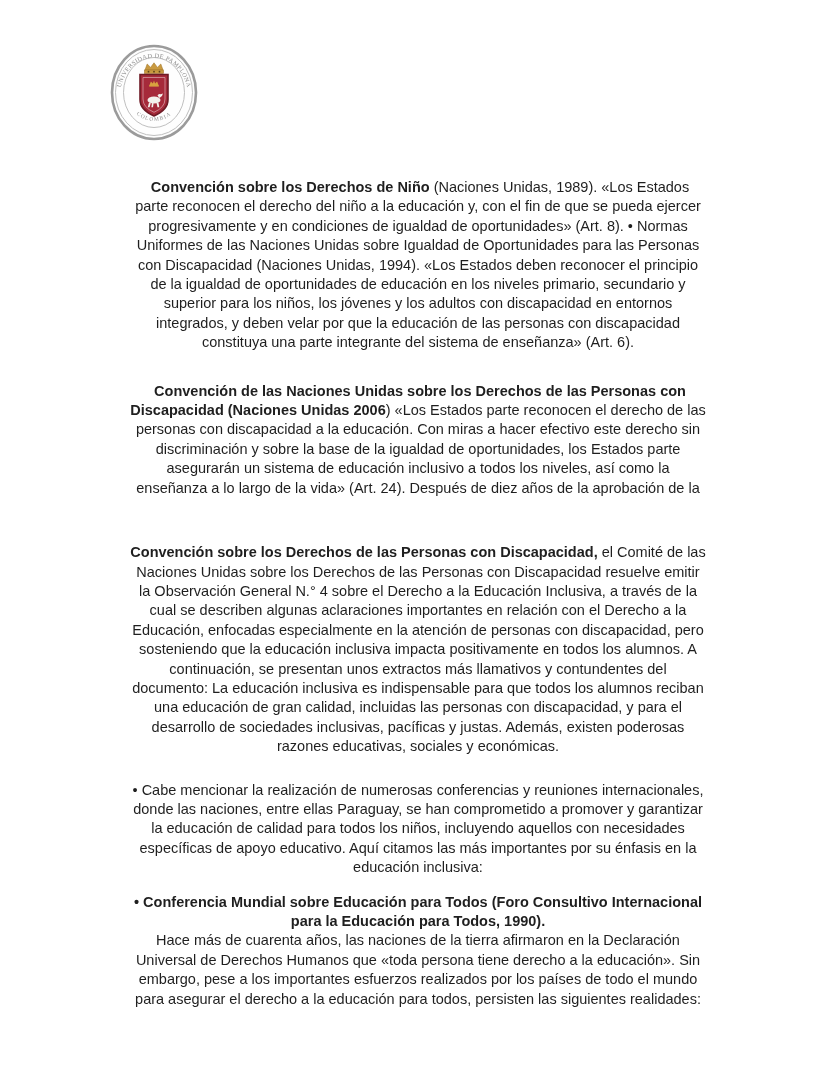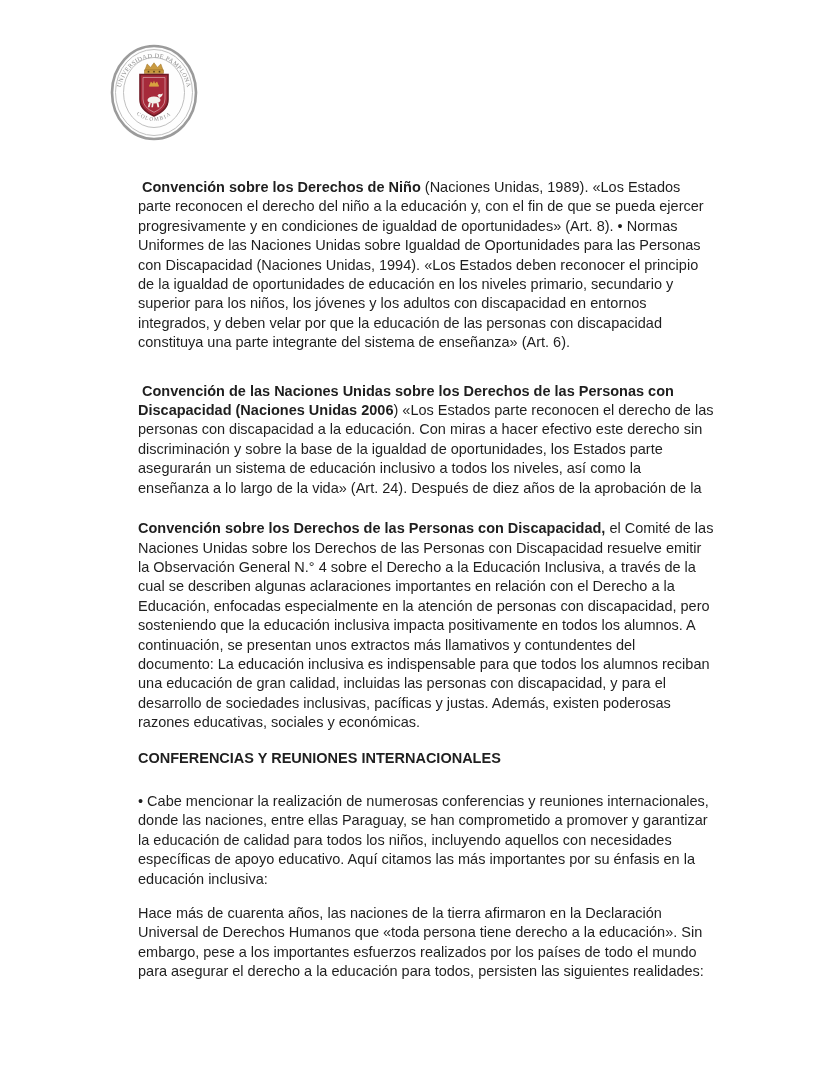--- a/index.html
+++ b/index.html
@@ -19,32 +19,32 @@
   }
   .logo-wrap {
     position: absolute;
     left: 110px;
     top: 44px;
     width: 88px;
     height: 97px;
   }
   .doc-body {
     position: absolute;
-    left: 138px;
+    left: 130px;
     top: 178px;
     width: 576px;
     font-size: 14.5px;
     line-height: 19.4px;
-    text-align: left;
+    text-align: center;
   }
   .para { margin: 0; }
   .para .b { font-weight: bold; }
   .indent-1 { text-indent: 4px; }
   .gap-29 { margin-bottom: 29px; }
-  .gap-31 { margin-bottom: 21px; }
+  .gap-31 { margin-bottom: 45px; }
   .gap-33 { margin-bottom: 16px; }
   .gap-15 { margin-bottom: 15px; margin-top: 24px; }
   .section-heading {
     font-weight: bold;
     margin: 0;
   }
   .bold-block { font-weight: bold; }
 </style>
 </head>
 <body>
@@ -94,22 +94,22 @@
   </div>
 
   <div class="doc-body">
 
     <p class="para indent-1 gap-29"><span class="b">Convención sobre los Derechos de Niño</span><span> (Naciones Unidas, 1989). «Los Estados parte reconocen el derecho del niño a la educación y, con el fin de que se pueda ejercer progresivamente y en condiciones de igualdad de oportunidades» (Art. 8). • Normas Uniformes de las Naciones Unidas sobre Igualdad de Oportunidades para las Personas con Discapacidad (Naciones Unidas, 1994). «Los Estados deben reconocer el principio de la igualdad de oportunidades de educación en los niveles primario, secundario y superior para los niños, los jóvenes y los adultos con discapacidad en entornos integrados, y deben velar por que la educación de las personas con discapacidad constituya una parte integrante del sistema de enseñanza» (Art. 6).</span></p>
 
     <p class="para indent-1 gap-31"><span class="b">Convención de las Naciones Unidas sobre los Derechos de las Personas con Discapacidad (Naciones Unidas 2006</span><span>) «Los Estados parte reconocen el derecho de las personas con discapacidad a la educación. Con miras a hacer efectivo este derecho sin discriminación y sobre la base de la igualdad de oportunidades, los Estados parte asegurarán un sistema de educación inclusivo a todos los niveles, así como la enseñanza a lo largo de la vida» (Art. 24). Después de diez años de la aprobación de la</span></p>
 
     <p class="para gap-33"><span class="b">Convención sobre los Derechos de las Personas con Discapacidad,</span><span> el Comité de las Naciones Unidas sobre los Derechos de las Personas con Discapacidad resuelve emitir la Observación General N.° 4 sobre el Derecho a la Educación Inclusiva, a través de la cual se describen algunas aclaraciones importantes en relación con el Derecho a la Educación, enfocadas especialmente en la atención de personas con discapacidad, pero sosteniendo que la educación inclusiva impacta positivamente en todos los alumnos. A continuación, se presentan unos extractos más llamativos y contundentes del documento: La educación inclusiva es indispensable para que todos los alumnos reciban una educación de gran calidad, incluidas las personas con discapacidad, y para el desarrollo de sociedades inclusivas, pacíficas y justas. Además, existen poderosas razones educativas, sociales y económicas.</span></p>
 
-    <h2 class="section-heading para" style="font-size:inherit;">CONFERENCIAS Y REUNIONES INTERNACIONALES</h2>
 
     <p class="para gap-15">• Cabe mencionar la realización de numerosas conferencias y reuniones internacionales, donde las naciones, entre ellas Paraguay, se han comprometido a promover y garantizar la educación de calidad para todos los niños, incluyendo aquellos con necesidades específicas de apoyo educativo. Aquí citamos las más importantes por su énfasis en la educación inclusiva:</p>
 
     <div class="para">
+      <div class="bold-block">• Conferencia Mundial sobre Educación para Todos (Foro Consultivo Internacional para la Educación para Todos, 1990).</div>
       <div>Hace más de cuarenta años, las naciones de la tierra afirmaron en la Declaración Universal de Derechos Humanos que «toda persona tiene derecho a la educación». Sin embargo, pese a los importantes esfuerzos realizados por los países de todo el mundo para asegurar el derecho a la educación para todos, persisten las siguientes realidades:</div>
     </div>
 
   </div>
 </div>
 
 </body></html>

